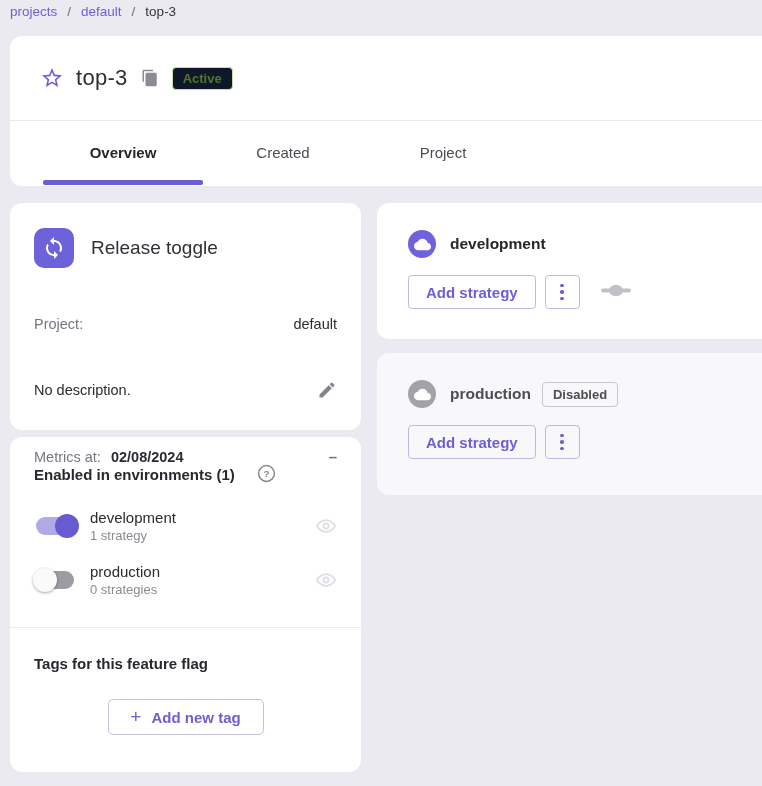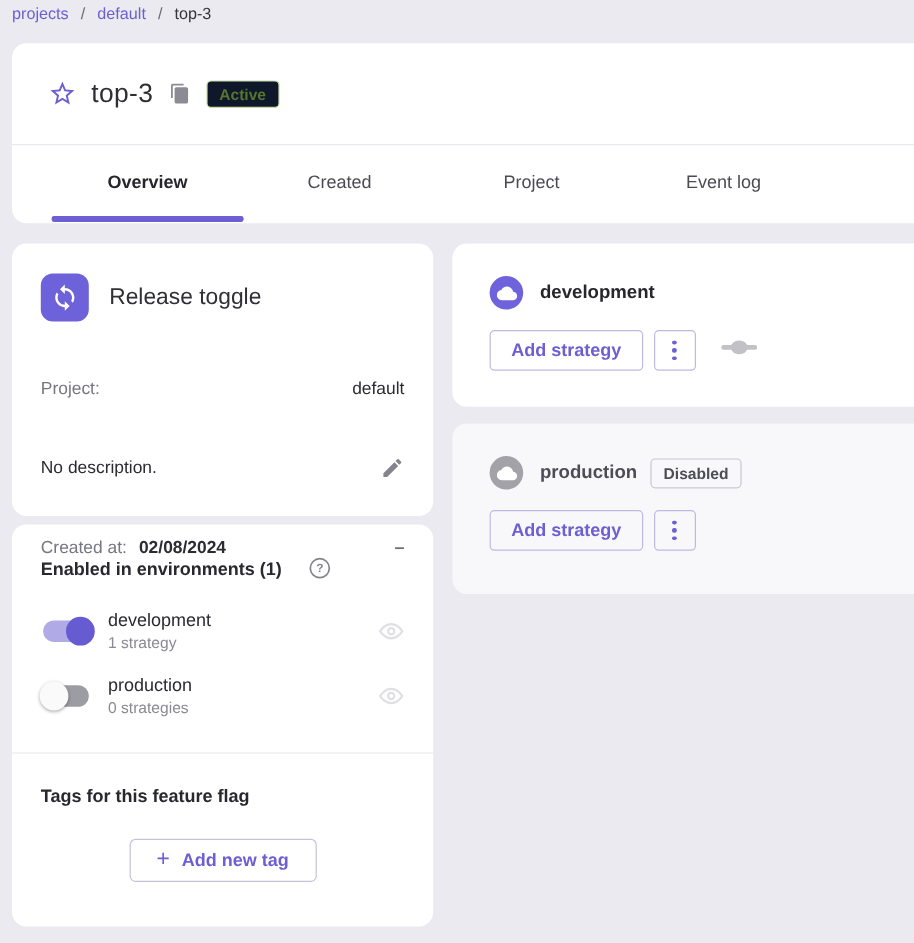--- a/index.html
+++ b/index.html
@@ -122,24 +122,20 @@
       <span class="underline"></span>
     </div>
     <div class="tab">
       <span>Created</span>
       
     </div>
     <div class="tab">
       <span>Project</span>
       
     </div>
-    <div class="tab">
-      <span>Event log</span>
-      
-    </div>
   </div>
 </header>
 
 <div class="left-col">
 
   <section class="card overview-card">
     <div class="type-row">
       <span class="type-icon">
         <svg viewBox="0 0 24 24" width="24" height="24">
             <path fill="#fff" d="M12 4V1L8 5l4 4V6c3.31 0 6 2.69 6 6 0 1.01-.25 1.97-.7 2.8l1.46 1.46C19.54 15.03 20 13.57 20 12c0-4.42-3.58-8-8-8zm0 14c-3.31 0-6-2.69-6-6 0-1.01.25-1.97.7-2.8L5.24 7.74C4.46 8.97 4 10.43 4 12c0 4.42 3.58 8 8 8v3l4-4-4-4v3z"></path>
@@ -154,21 +150,21 @@
     <div class="info-row">
       <span class="val">No description.</span>
       <span class="icon-btn">
         <svg viewBox="0 0 24 24" width="20" height="20">
             <path fill="#85848D" d="M3 17.25V21h3.75L17.81 9.94l-3.75-3.75L3 17.25zM20.71 7.04c.39-.39.39-1.02 0-1.41l-2.34-2.34a.996.996 0 0 0-1.41 0l-1.83 1.83 3.75 3.75 1.83-1.83z"></path>
           </svg>
       </span>
     </div>
     <div class="info-row">
       <span>
-        <span class="lbl">Created at:</span>
+        <span class="lbl">Metrics at:</span>
         <span class="val-strong">02/08/2024</span>
       </span>
       <span class="dash">–</span>
     </div>
   </section>
 
   <section class="card env-card">
     <div class="env-section">
       <div class="env-title-row">
         <span class="env-title">Enabled in environments (1)</span>

